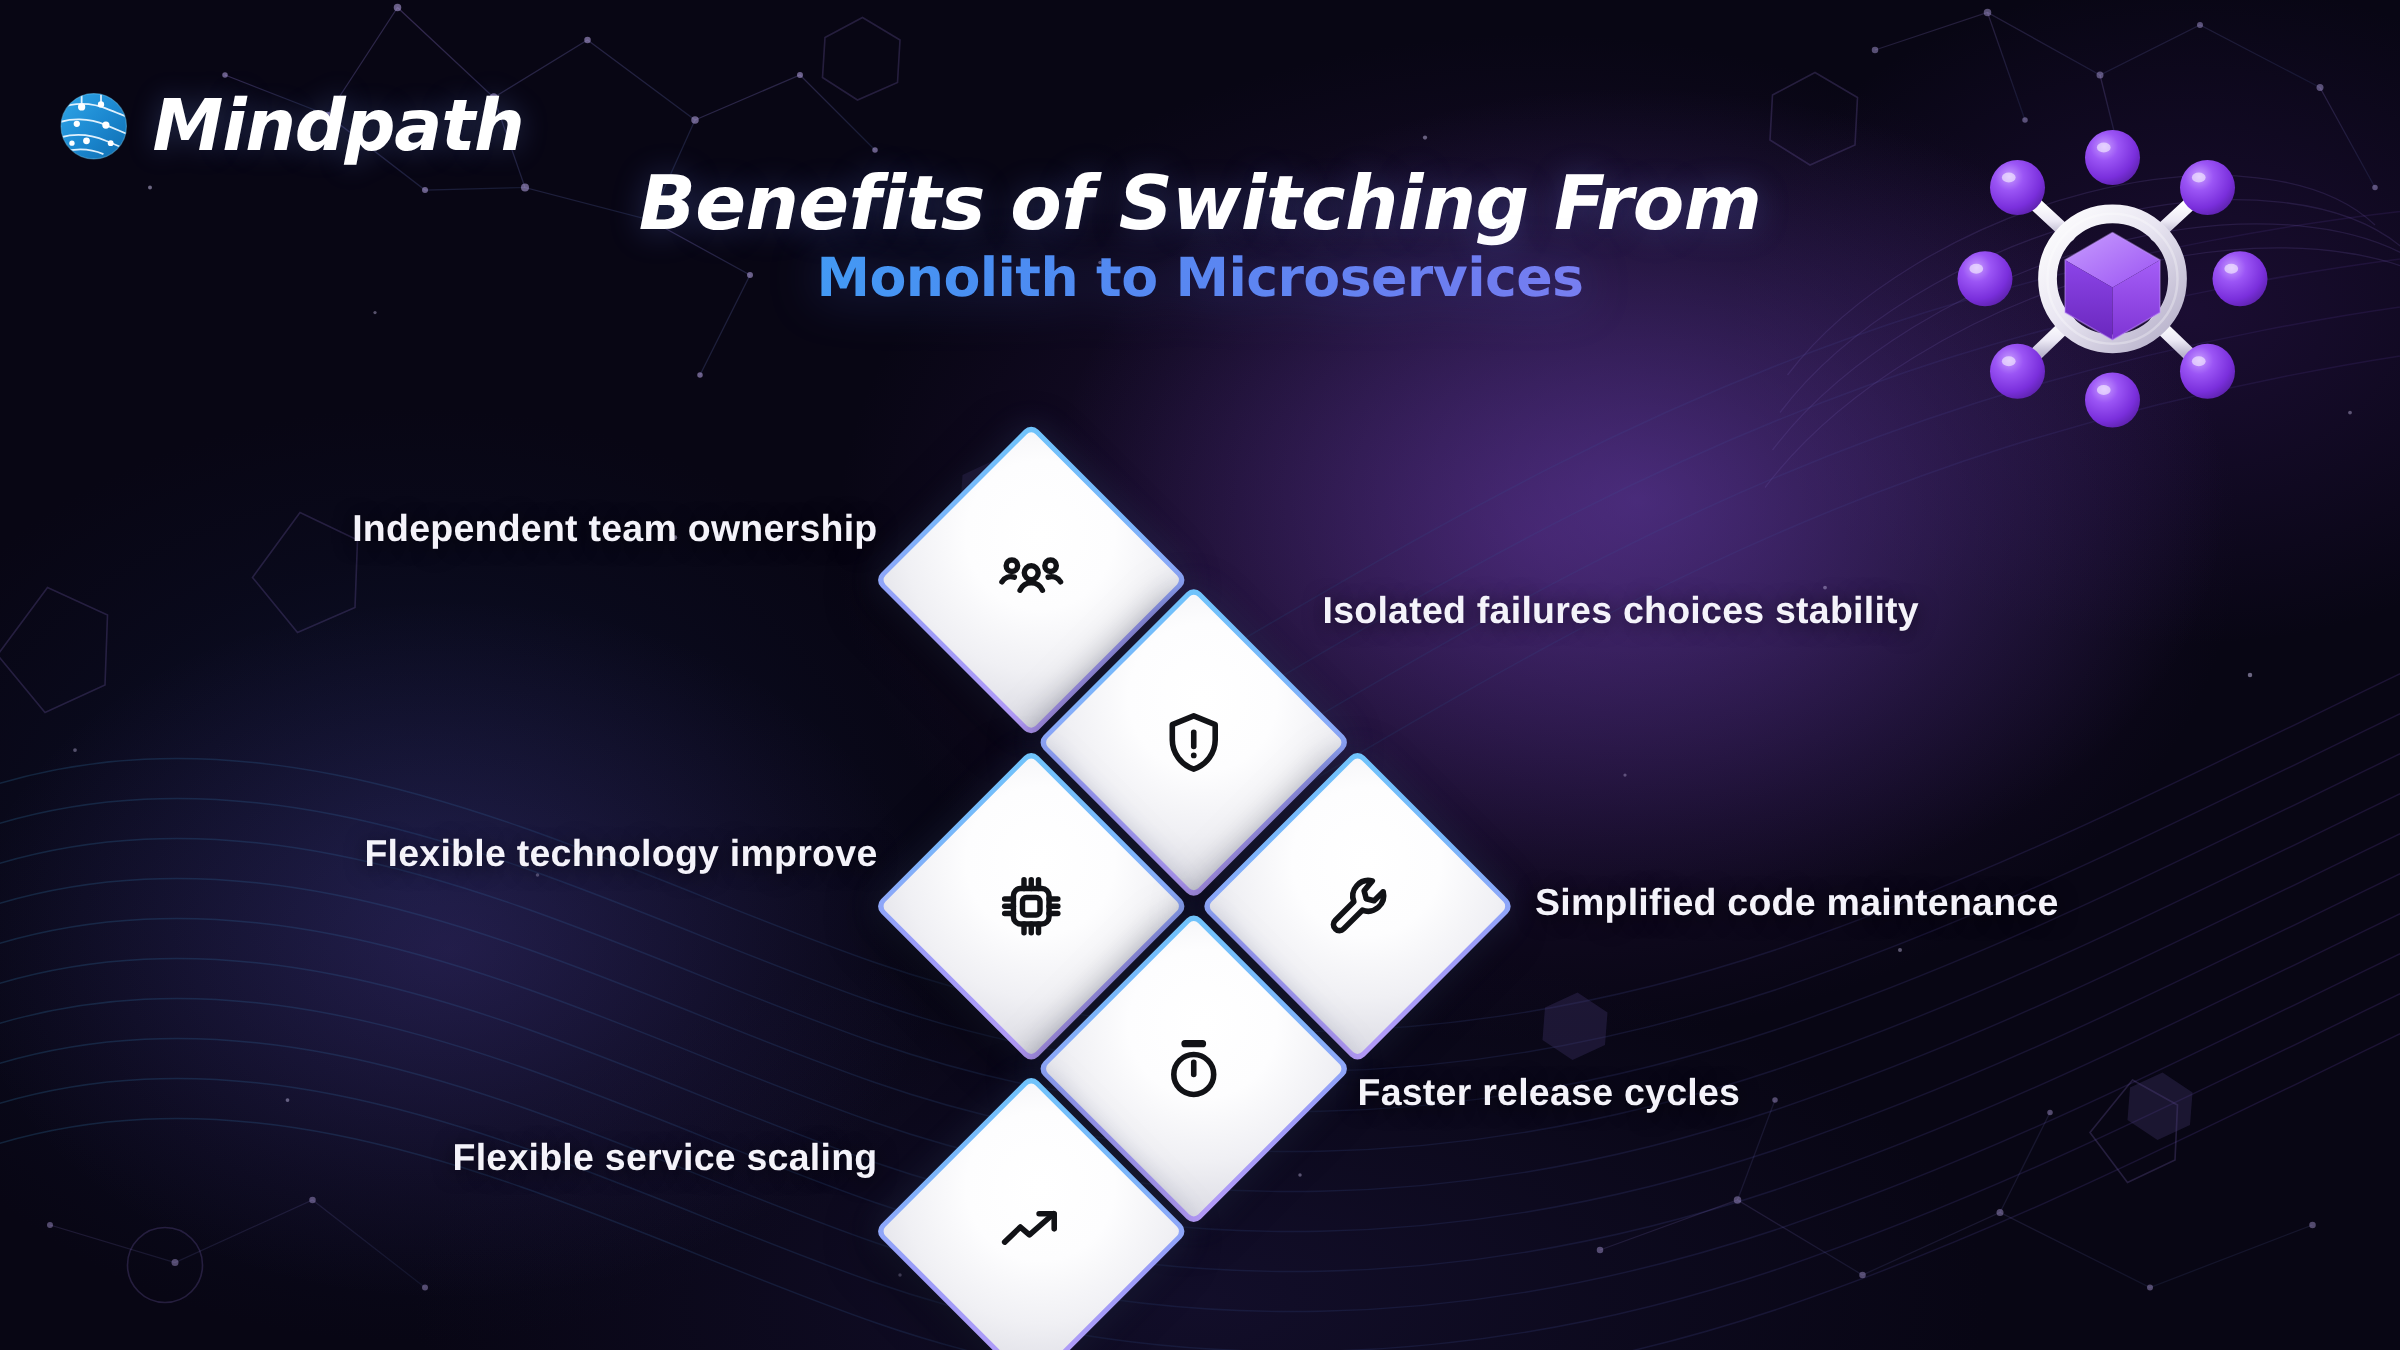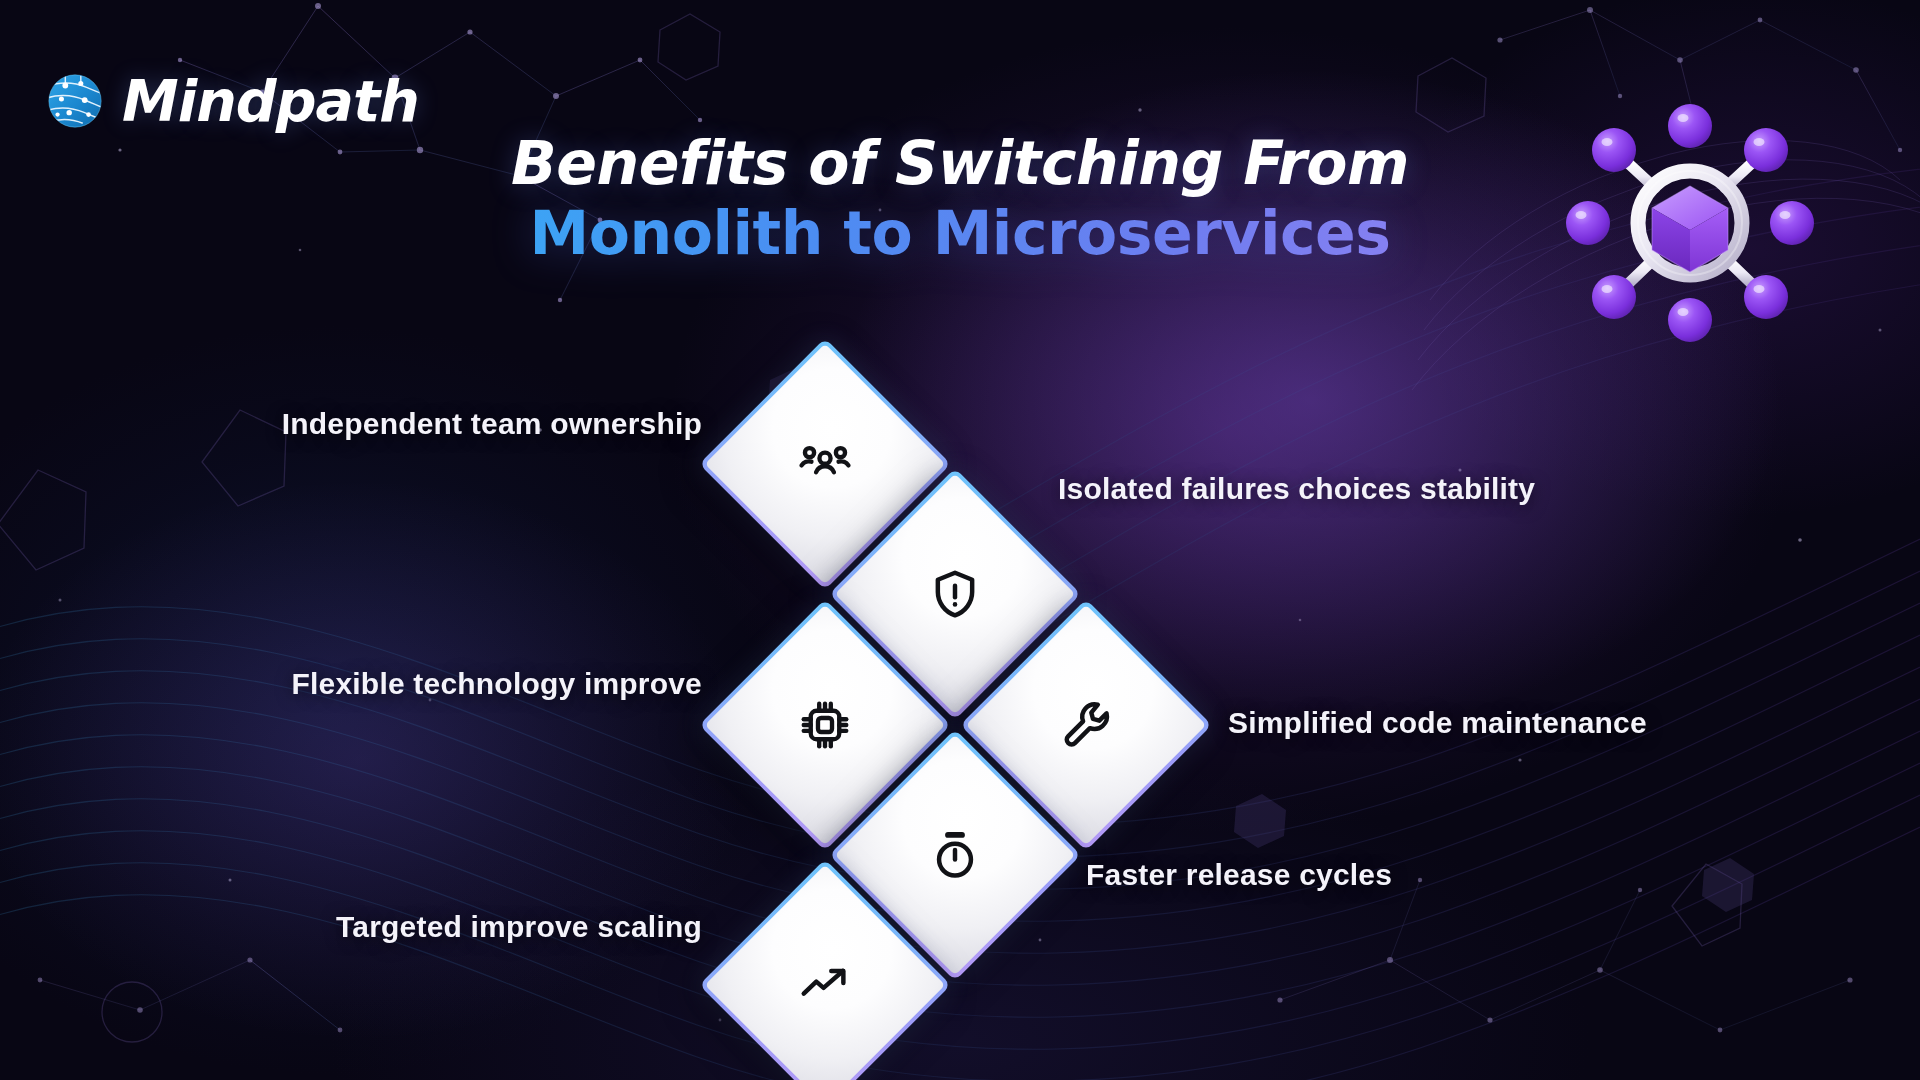--- a/index.html
+++ b/index.html
@@ -45,21 +45,21 @@
   }
   #title-l1 {
     font-family:"DejaVu Sans", sans-serif;
     font-size:60px; font-weight:700; color:#ffffff;
     letter-spacing:-0.5px; line-height:1.12;
     text-shadow:0 2px 26px rgba(110,140,255,0.28);
     font-style:italic;
   }
   #title-l2 {
     font-family:"DejaVu Sans", sans-serif;
-    font-size:60px; font-weight:700;
+    font-size:43px; font-weight:700;
     letter-spacing:-0.5px; line-height:1.22;
     background:linear-gradient(90deg,#23c9fa 0%, #2fb8f7 14%, #4b8df2 42%, #6f7df0 62%, #9a84f3 82%, #b892f6 100%);
     -webkit-background-clip:text; background-clip:text;
     -webkit-text-fill-color:transparent; color:transparent;
     filter:drop-shadow(0 2px 20px rgba(90,120,255,0.30));
     text-decoration:underline;
   }
 
   
   #hero-node { position:absolute; left:1540px; top:88px; width:300px; height:270px; }
@@ -454,16 +454,16 @@
     <div class="diamond" style="left:736px; top:896px;">
       <div class="face">
         <span class="glyph">
           <svg viewBox="0 0 24 24" fill="none" stroke="#111216" stroke-width="1.85" stroke-linecap="round" stroke-linejoin="round">
             <polyline points="3.2,15.6 8.4,10.6 11.4,13.2 19.4,6.2"></polyline>
             <polyline points="14.6,6.2 19.6,6.2 19.6,11.2"></polyline>
           </svg>
         </span>
       </div>
     </div>
-    <div class="label right-align" style="left:0px; top:910px; width:702px;">Targeted improve scaling</div>
+    <div class="label right-align" style="left:0px; top:910px; width:702px;">Flexible service scaling</div>
 
   </div>
 </div>
 
 </body></html>

